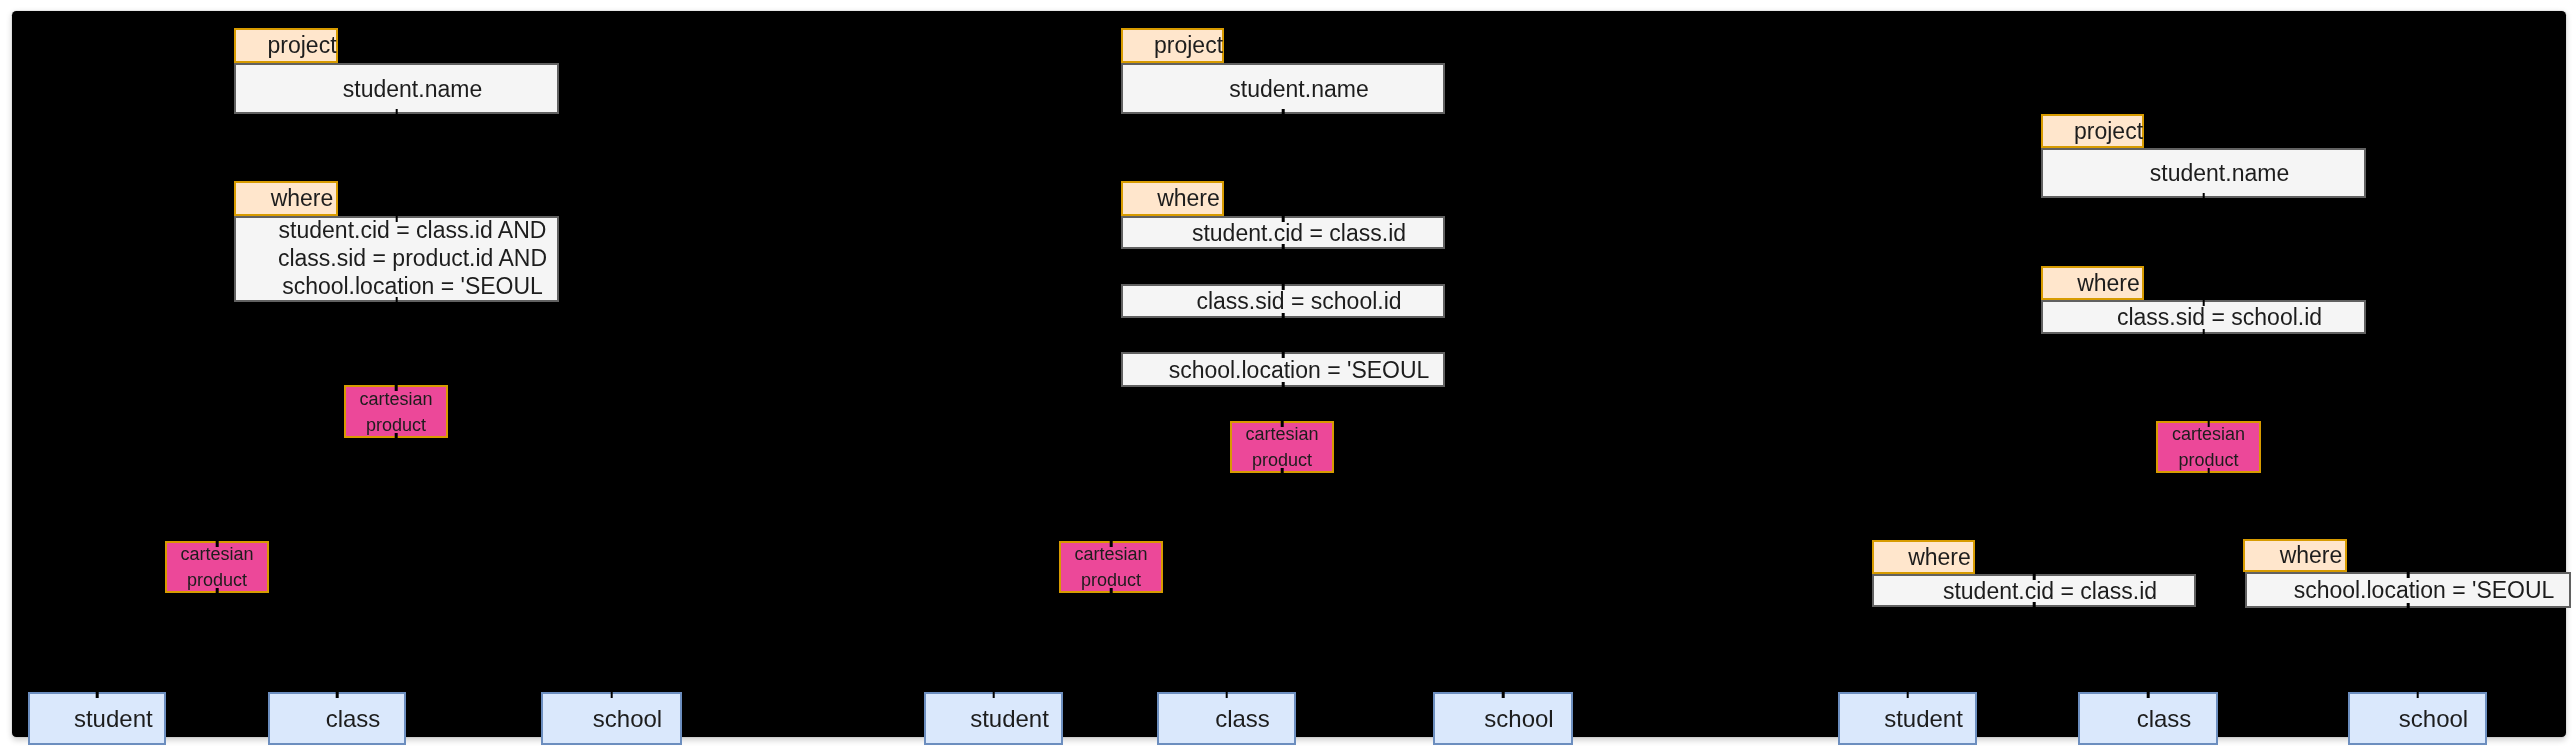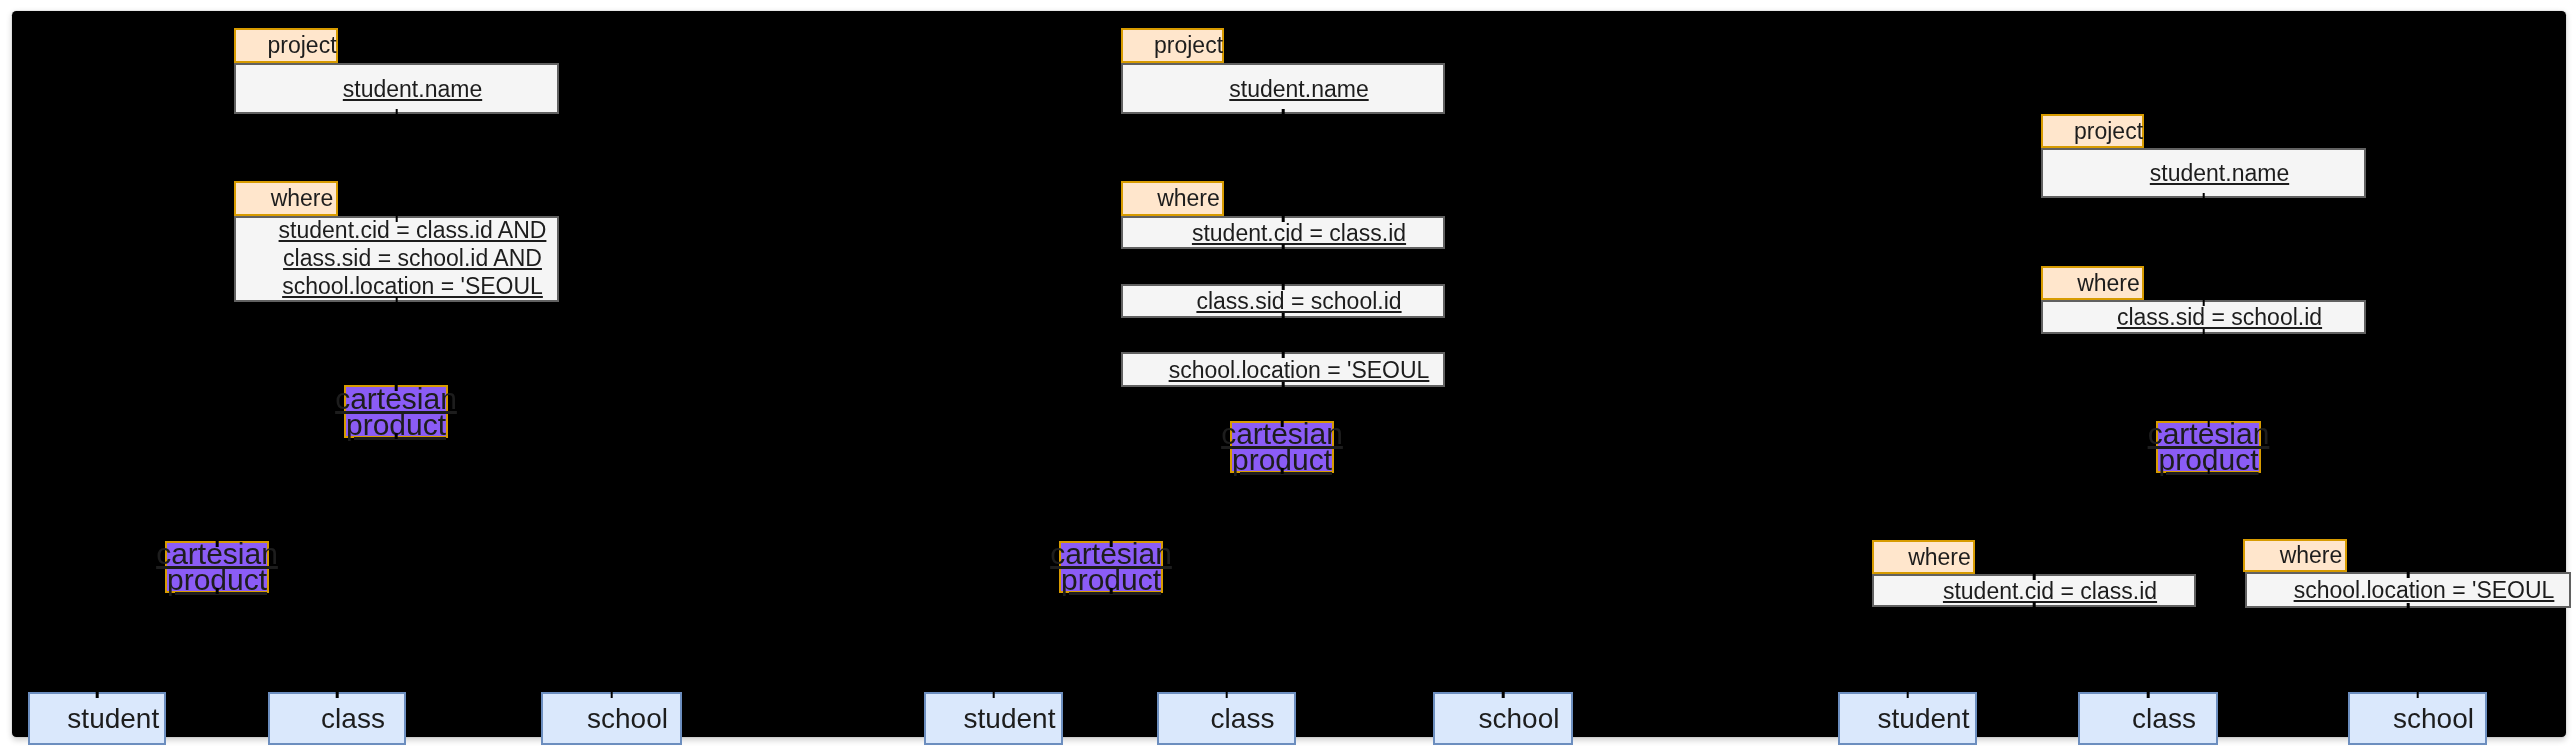--- a/index.html
+++ b/index.html
@@ -6,46 +6,46 @@
   body{width:2576px;height:751px;position:relative;overflow:hidden;
        font-family:"Liberation Sans","DejaVu Sans",sans-serif;color:#1d1d1d;}
   .canvas{position:absolute;left:12px;top:11px;width:2554px;height:726px;
           background:#000000;border-radius:4.3px;
           box-shadow:0 2.6px 6.9px rgba(0,0,0,0.20),0 0 0 0.9px rgba(0,0,0,0.05);}
   .node{position:absolute;box-sizing:border-box;display:flex;
         align-items:center;justify-content:center;text-align:center;padding-left:32px;}
   
   .op-label{background:#ffe6cc;border:2.6px solid #d79b00;font-size:23px;z-index:3;}
   
-  .cart{background:#8b5cf6;border:2.6px solid #d79b00;font-size:30px;line-height:26px;
-        padding:0 5.2px;z-index:2;text-decoration:underline;}
+  .cart{background:#ec4899;border:2.6px solid #d79b00;font-size:18px;line-height:26px;
+        padding:0 5.2px;z-index:2;}
   
   .gbox{background:#f5f5f5;border:2.6px solid #616161;font-size:23px;z-index:1;
-        flex-direction:column;line-height:28px;text-decoration:underline;}
+        flex-direction:column;line-height:28px;}
   
-  .tbl{background:#dae8fc;border:2.6px solid #6c8ebf;font-size:28px;z-index:1;}
+  .tbl{background:#dae8fc;border:2.6px solid #6c8ebf;font-size:24px;z-index:1;}
   
   .t::before,.tb::before{content:"";position:absolute;top:-3.4px;left:50%;
         transform:translateX(-50%);width:2.6px;height:6.9px;background:#000;}
   .b::after,.tb::after{content:"";position:absolute;bottom:-3.4px;left:50%;
         transform:translateX(-50%);width:2.6px;height:6.9px;background:#000;}
   .line{display:block;}
 </style>
 </head>
 <body>
 
 <div class="canvas">
 
   <div class="node op-label" style="left:222px;top:17px;width:104px;height:35px;">project</div>
   <div class="node gbox b" style="left:222px;top:52px;width:325px;height:51px;">student.name</div>
 
   <div class="node op-label" style="left:222px;top:170px;width:104px;height:35px;">where</div>
   <div class="node gbox tb" style="left:222px;top:205px;width:325px;height:86px;justify-content:flex-end;">
     <span class="line">student.cid = class.id AND</span>
-    <span class="line">class.sid = school.id AND</span>
+    <span class="line">class.sid = product.id AND</span>
     <span class="line">school.location = 'SEOUL</span>
   </div>
 
   <div class="node cart tb" style="left:332px;top:374px;width:104px;height:53px;">cartesian product</div>
   <div class="node cart tb" style="left:153px;top:530px;width:104px;height:52px;">cartesian product</div>
 
   <div class="node tbl t" style="left:16.3px;top:681px;width:138px;height:53px;">student</div>
   <div class="node tbl t" style="left:256px;top:681px;width:138px;height:53px;">class</div>
   <div class="node tbl t" style="left:529px;top:681px;width:141px;height:53px;">school</div>
 

